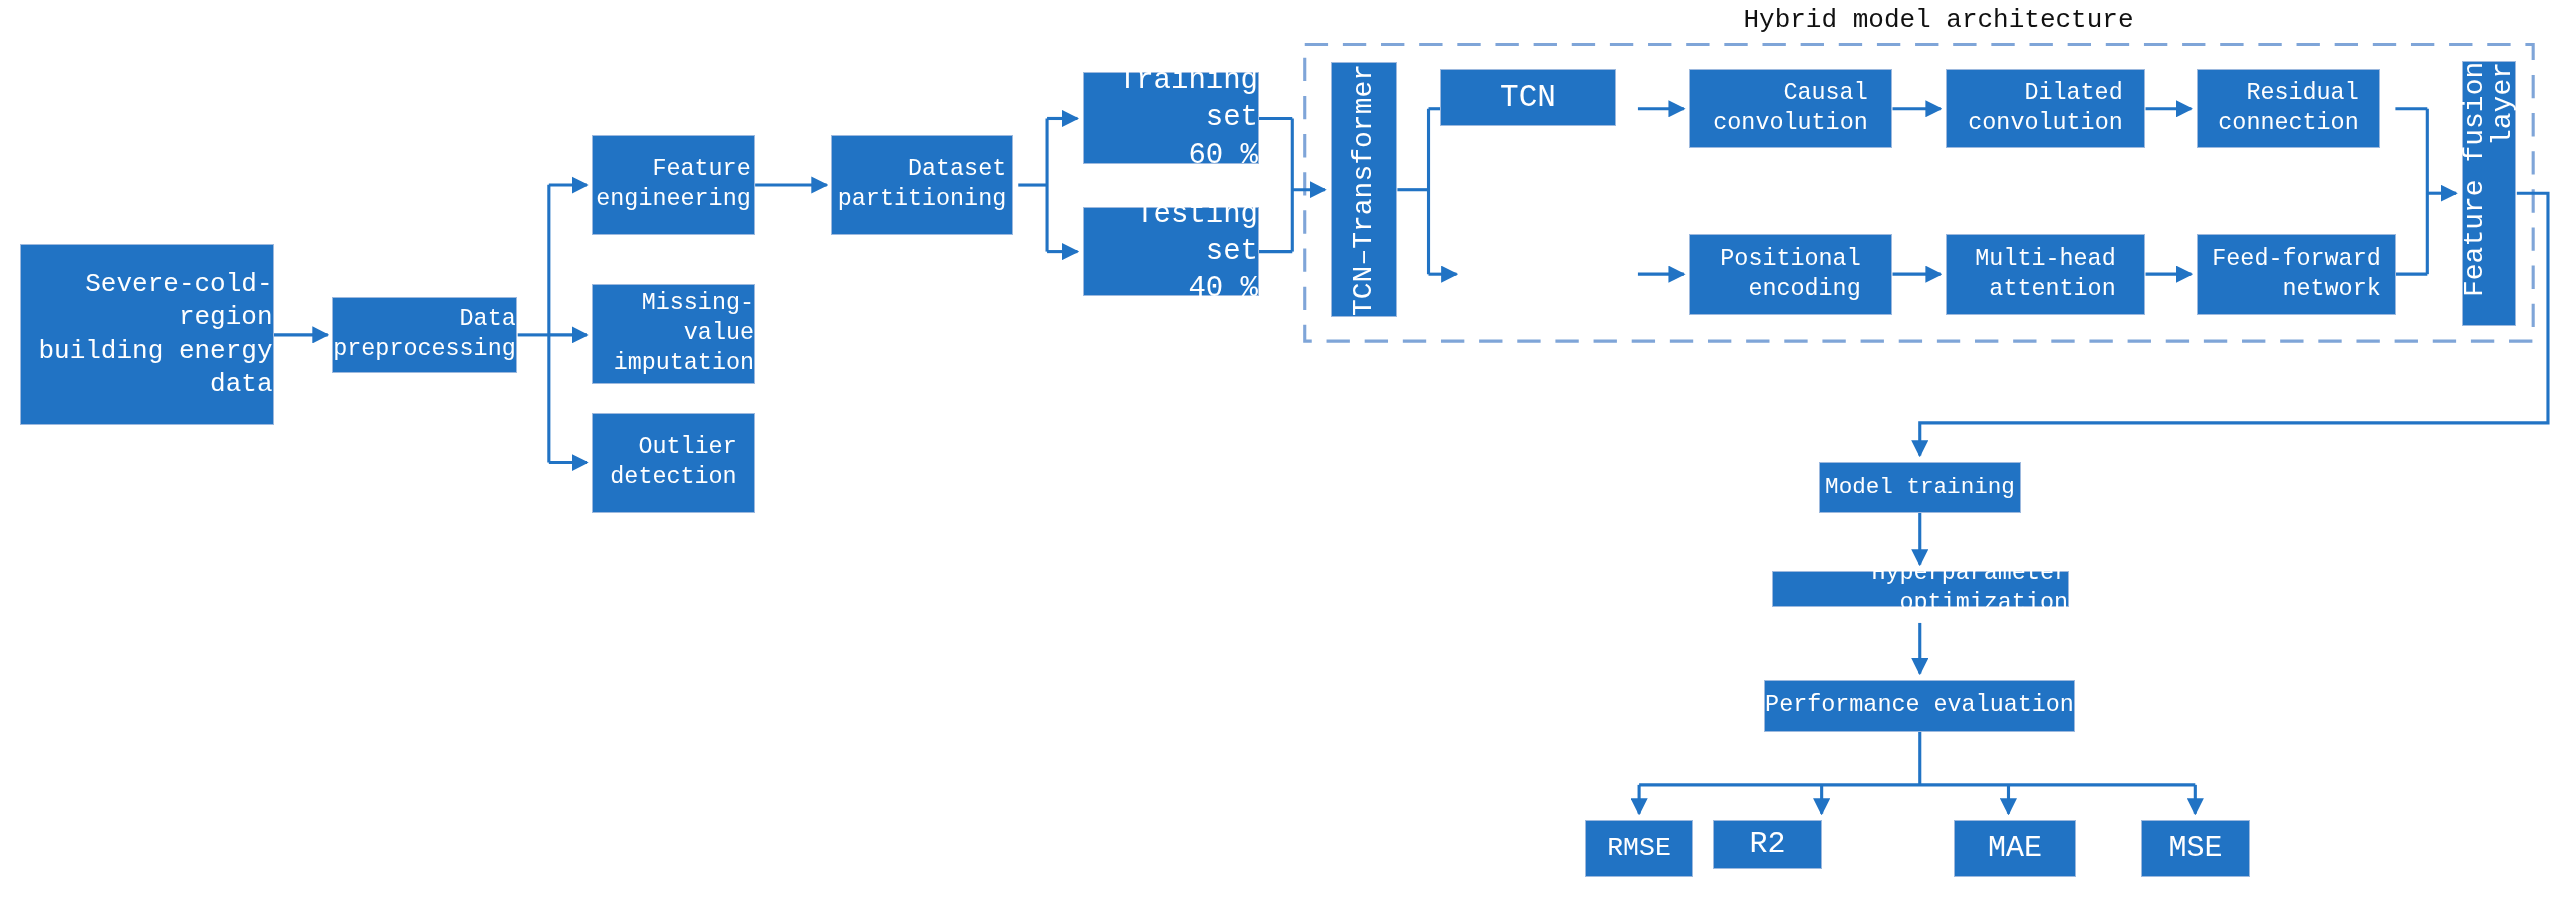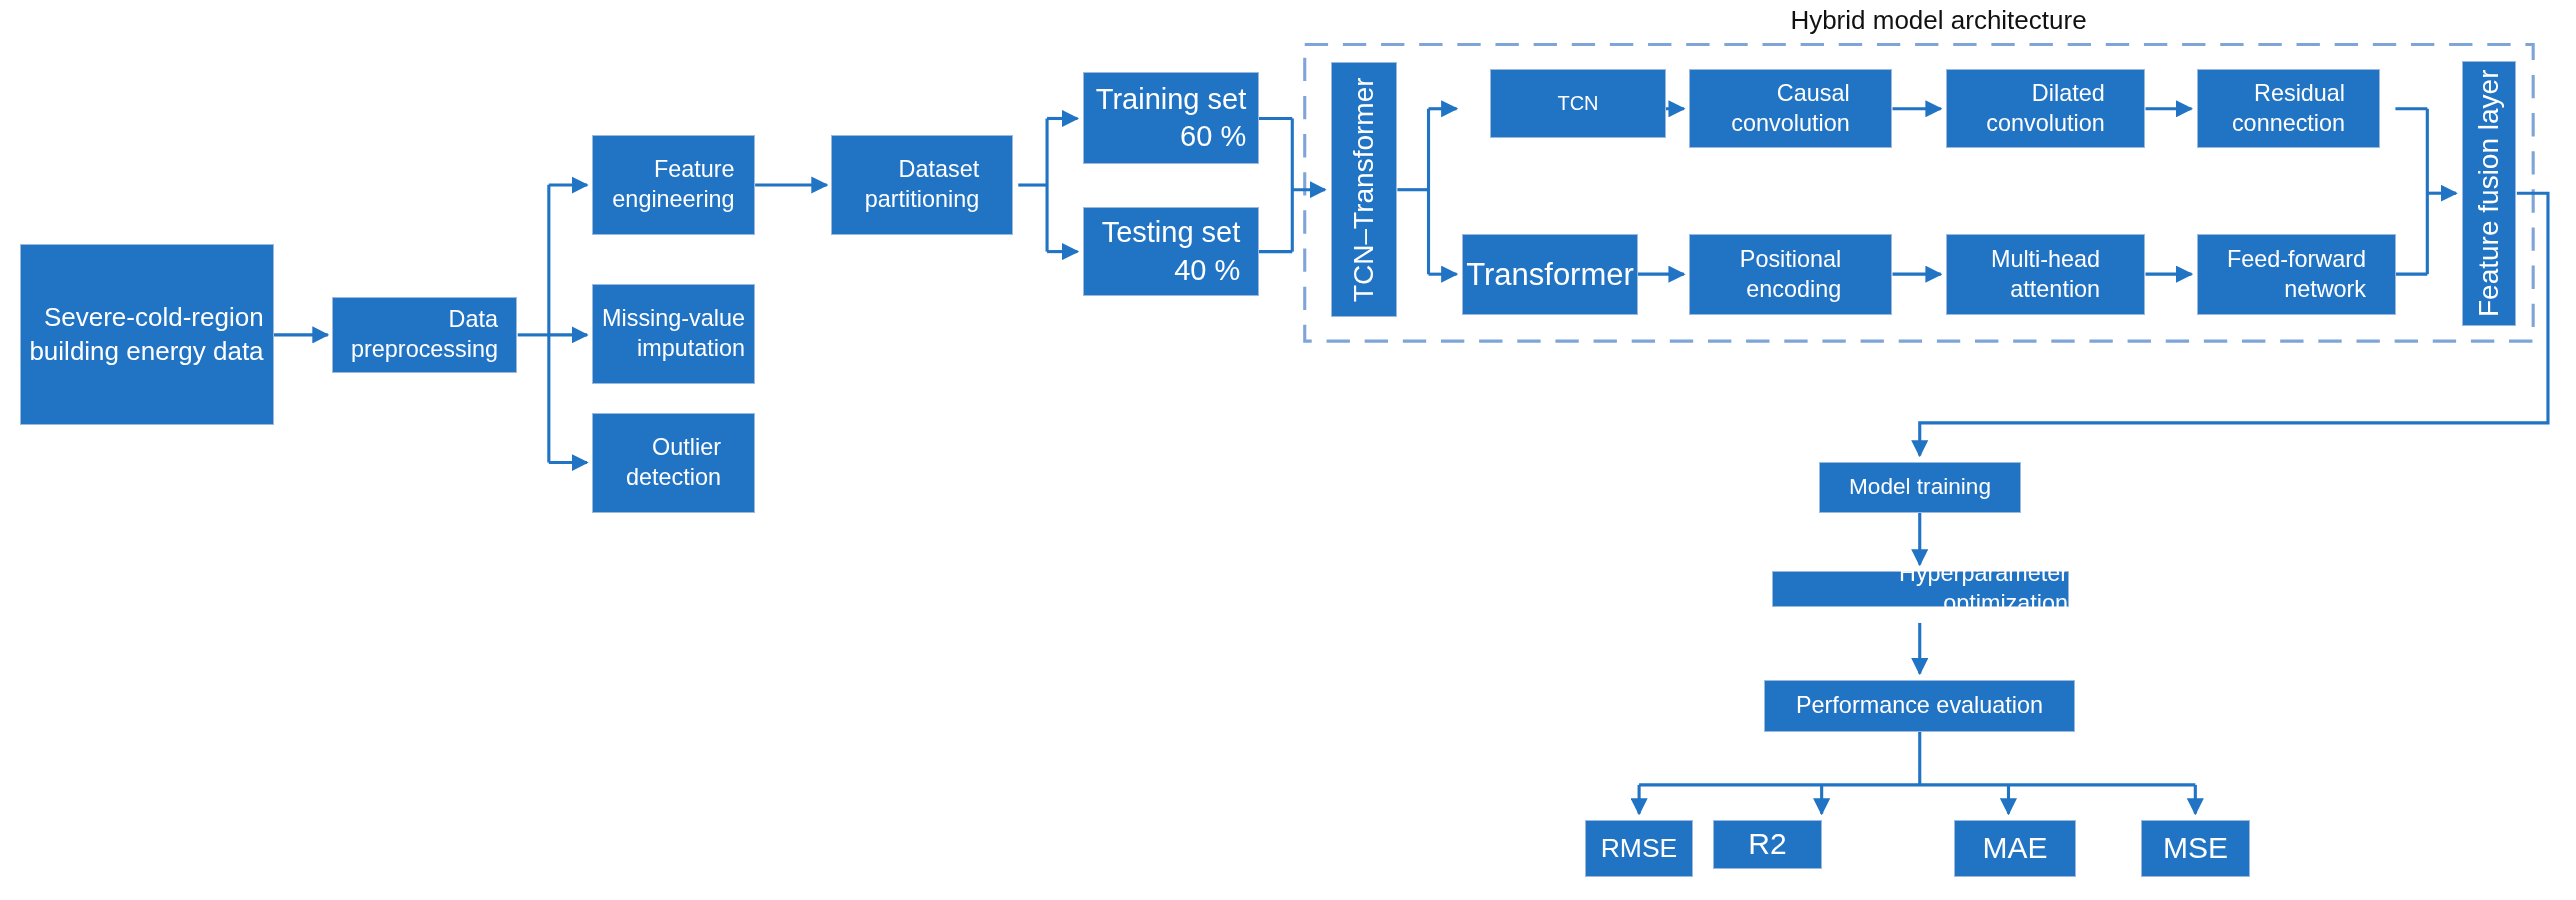--- a/index.html
+++ b/index.html
@@ -1,20 +1,20 @@
 <!DOCTYPE html>
 <html style="font-size:12.5px"><head>
 <meta charset="utf-8">
 <style>
   html,body{margin:0;padding:0;background:#ffffff;}
   #stage{
     position:relative;
     width:2576px;height:901px;
     background:#ffffff;
-    font-family:Liberation Sans, sans-serif;
+    font-family:Liberation Mono, monospace;
     overflow:hidden;
   }
   #wires{position:absolute;left:0;top:0;width:2576px;height:901px;}
   .node{
     position:absolute;
     background:#2173c4;
     border:1.6px solid #9db9de;
     box-sizing:border-box;
     color:#ffffff;
     display:flex;align-items:center;justify-content:center;
@@ -124,32 +124,31 @@
 partitioning</div>
 
   <div class="node" style="left:1083px;top:72px;width:176px;height:92px;font-size:29px">Training set
 60 %</div>
 
   <div class="node" style="left:1083px;top:207px;width:176px;height:89px;font-size:29px">Testing set
 40 %</div>
 
   <div class="node vertical" style="left:1331px;top:62px;width:66px;height:255px;font-size:28px">TCN–Transformer</div>
 
-  <div class="node" style="left:1490px;top:69px;width:176px;height:69px;font-size:20px">TCN</div>
+  <div class="node" style="left:1440px;top:69px;width:176px;height:57px;font-size:31px">TCN</div>
 
   <div class="node" style="left:1689px;top:69px;width:203px;height:79px;font-size:23.4px">Causal
 convolution</div>
 
   <div class="node" style="left:1946px;top:69px;width:199px;height:79px;font-size:23.4px">Dilated
 convolution</div>
 
   <div class="node" style="left:2197px;top:69px;width:183px;height:79px;font-size:23.4px">Residual
 connection</div>
 
-  <div class="node" style="left:1462px;top:234px;width:176px;height:81px;font-size:31px">Transformer</div>
 
   <div class="node" style="left:1689px;top:234px;width:203px;height:81px;font-size:23.4px">Positional
 encoding</div>
 
   <div class="node" style="left:1946px;top:234px;width:199px;height:81px;font-size:23.4px">Multi-head
 attention</div>
 
   <div class="node" style="left:2197px;top:234px;width:199px;height:81px;font-size:23.4px">Feed-forward
 network</div>
 

